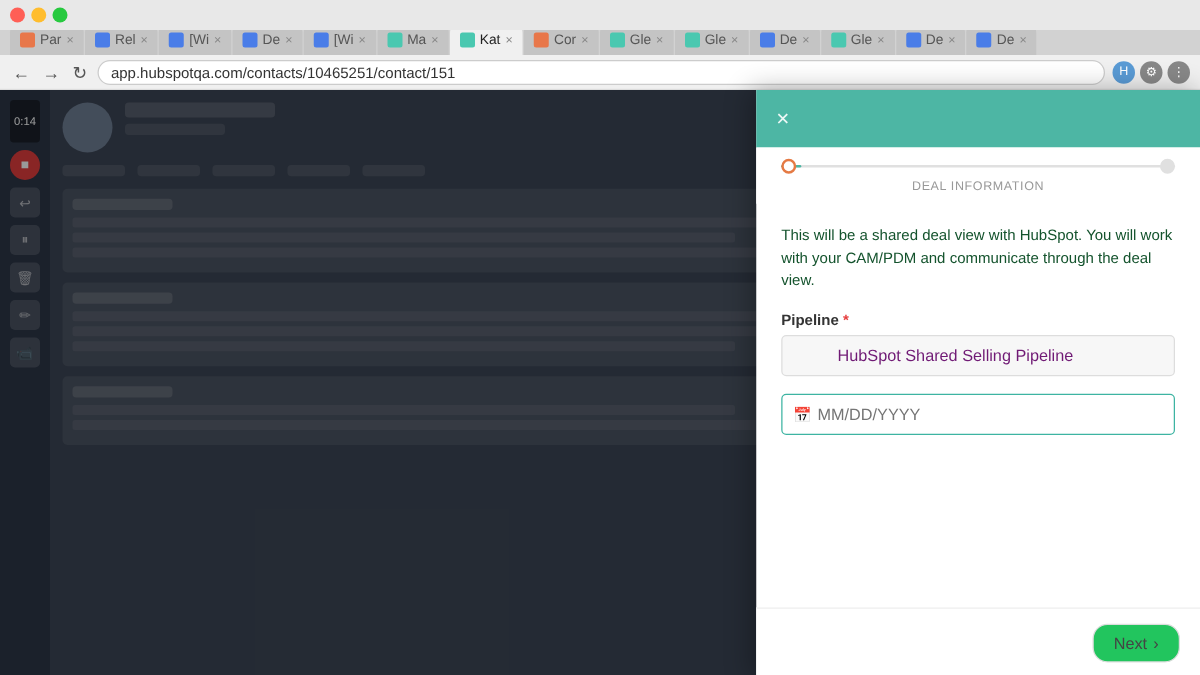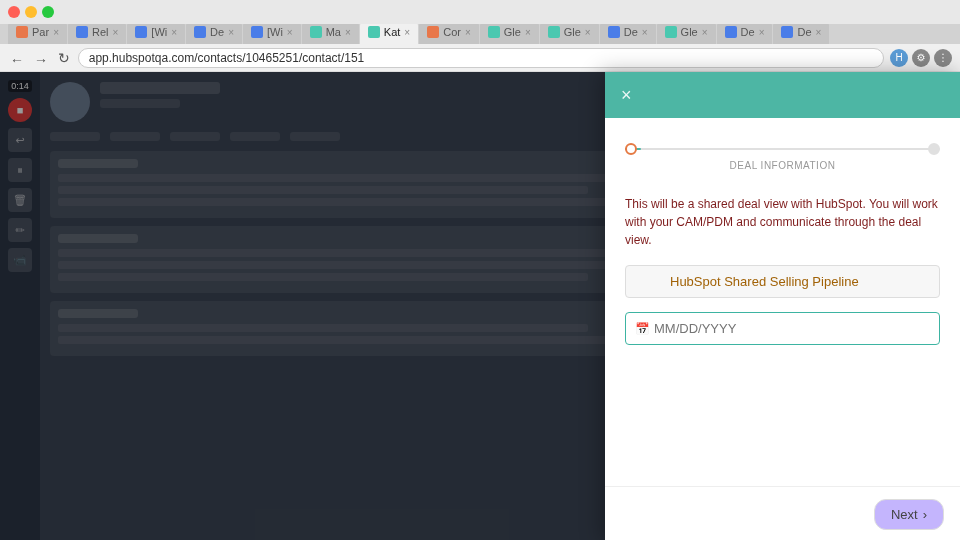--- a/index.html
+++ b/index.html
@@ -127,21 +127,21 @@
       gap: 6px;
     }
     .sidebar-icon {
       width: 24px; height: 24px; border-radius: 4px;
       background: rgba(255,255,255,0.15);
       display: flex; align-items: center; justify-content: center;
       color: rgba(255,255,255,0.6); font-size: 11px;
     }
     .sidebar-icon.recording { background: #e53e3e; color: white; border-radius: 50%; }
     .timer-badge {
-      font-size: 9px; color: #fff; background: rgba(0,0,0,0.4); border-radius: 3px; padding: 1px 3px;
+      font-size: 9px; color: #fff; background: rgba(0,0,0,0.4); border-radius: 3px; padding: 12px 3px;
     }
     .page-content {
       flex: 1;
       background: rgba(60,70,85,0.9);
       padding: 10px;
       overflow: hidden;
     }
     .page-header {
       display: flex; gap: 10px; margin-bottom: 10px;
     }
@@ -203,21 +203,21 @@
     .modal-close {
       background: none;
       border: none;
       color: white;
       font-size: 18px;
       cursor: pointer;
       line-height: 1;
       opacity: 0.9;
     }
     .modal-progress {
-      padding: 22px 20px 8px;
+      padding: 6px 20px 8px;
       background: white;
     }
     .progress-bar-container {
       position: relative;
       margin-bottom: 6px;
     }
     .progress-line {
       height: 2px;
       background: #e0e0e0;
       border-radius: 2px;
@@ -257,21 +257,21 @@
       text-transform: uppercase;
       margin-top: 10px;
     }
     .modal-body {
       flex: 1;
       padding: 16px 20px;
       overflow-y: auto;
     }
     .modal-description {
       font-size: 12px;
-      color: #7f1d1d;
+      color: #14532d;
       line-height: 1.5;
       margin-bottom: 16px;
     }
     .form-group {
       margin-bottom: 14px;
     }
     .form-label {
       font-size: 12px;
       font-weight: 600;
       color: #333;
@@ -287,21 +287,21 @@
       border-radius: 4px;
       padding: 8px 10px;
       font-size: 13px;
       color: #333;
       outline: none;
       background: white;
     }
     .form-input.prefilled {
       background: #f7f7f7;
       border: 1px solid #ddd;
-      color: #a16207;
+      color: #701a75;
       padding-left: 44px;
     }
     @keyframes blink { 0%,100%{opacity:1;} 50%{opacity:0;} }
     .date-input-wrapper {
       position: relative;
     }
     .date-input-wrapper .calendar-icon {
       position: absolute;
       left: 10px;
       top: 50%;
@@ -314,21 +314,21 @@
       color: #999;
     }
     .modal-footer {
       padding: 12px 16px;
       background: white;
       border-top: 1px solid #eee;
       display: flex;
       justify-content: flex-end;
     }
     .btn-next {
-      background: #c4b5fd;
+      background: #22c55e;
       border: 1px solid #ddd;
       border-radius: 12px;
       padding: 7px 16px;
       font-size: 13px;
       color: #444;
       cursor: pointer;
       display: flex;
       align-items: center;
       gap: 5px;
     }
@@ -495,20 +495,23 @@
         </div>
       </div>
       <div class="progress-label">DEAL INFORMATION</div>
     </div>
 
     <div class="modal-body">
       <p class="modal-description">This will be a shared deal view with HubSpot. You will work with your CAM/PDM and communicate through the deal view.</p>
 
 
       <div class="form-group">
+        <label class="form-label">
+          <span>Pipeline</span><span class="required"> *</span>
+        </label>
         <input type="text" class="form-input prefilled" value="HubSpot Shared Selling Pipeline" style="">
       </div>
 
       <div class="form-group">
       </div>
 
       <div class="form-group">
         <div class="date-input-wrapper">
           <span class="calendar-icon">📅</span>
           <input type="text" class="form-input date-input-with-icon" placeholder="MM/DD/YYYY" style="">

